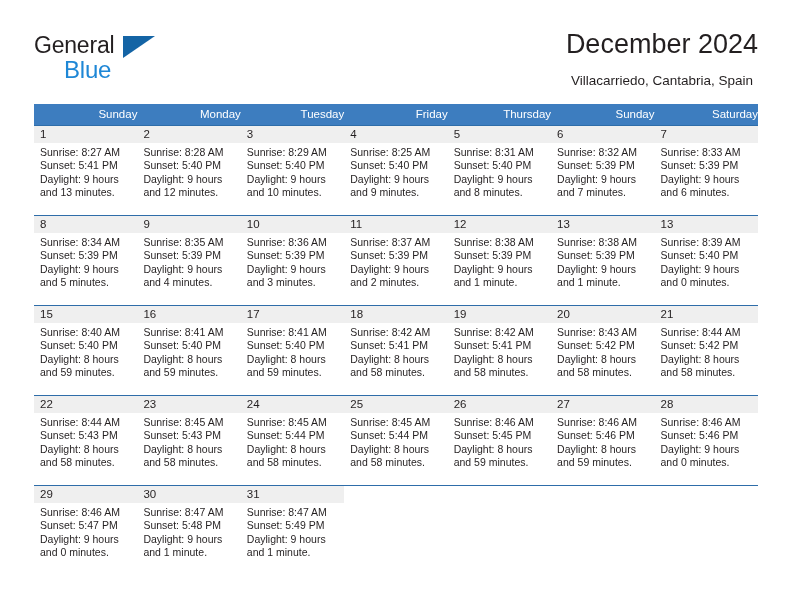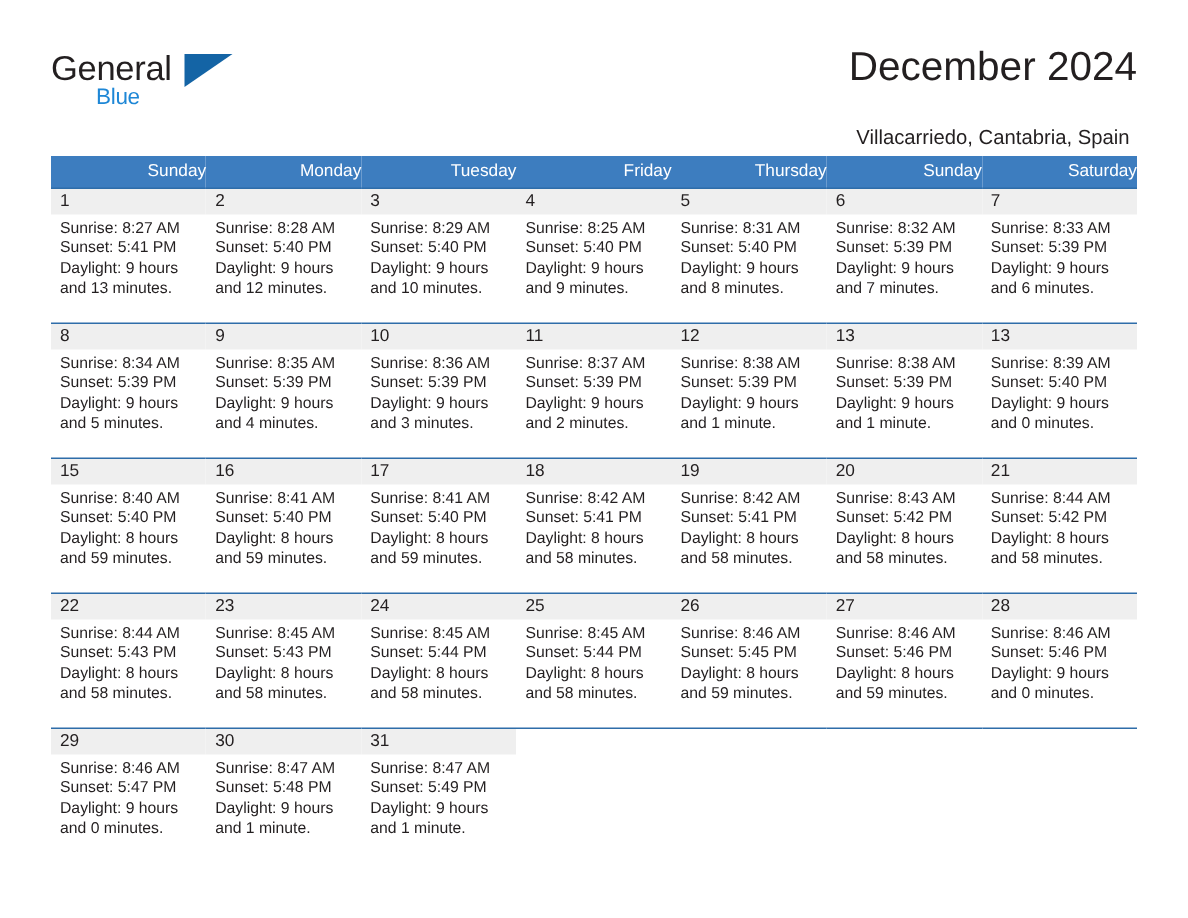--- a/index.html
+++ b/index.html
@@ -53,41 +53,41 @@
     top: 4px;
     width: 0;
     height: 0;
     border-left: 32px solid #1464a5;
     border-bottom: 22px solid transparent;
   }
   .logo-blue {
     position: absolute;
     left: 30px;
     top: 24px;
-    font-size: 15px;
+    font-size: 24px;
     letter-spacing: -0.2px;
     color: #1e87d6;
     font-family: "Liberation Sans", sans-serif;
   }
 
   .title-block {
     position: absolute;
     right: 34px;
     top: 28px;
     text-align: center;
   }
   .cal-title {
     font-size: 27px;
     font-weight: normal;
     color: #231f20;
     line-height: 32px;
     white-space: nowrap;
   }
   .cal-subtitle {
-    margin-top: 24px;
+    margin-top: 13px;
     font-size: 13.5px;
     color: #231f20;
     line-height: 16px;
     white-space: nowrap;
   }
 
   
   .calendar {
     position: absolute;
     left: 34px;

